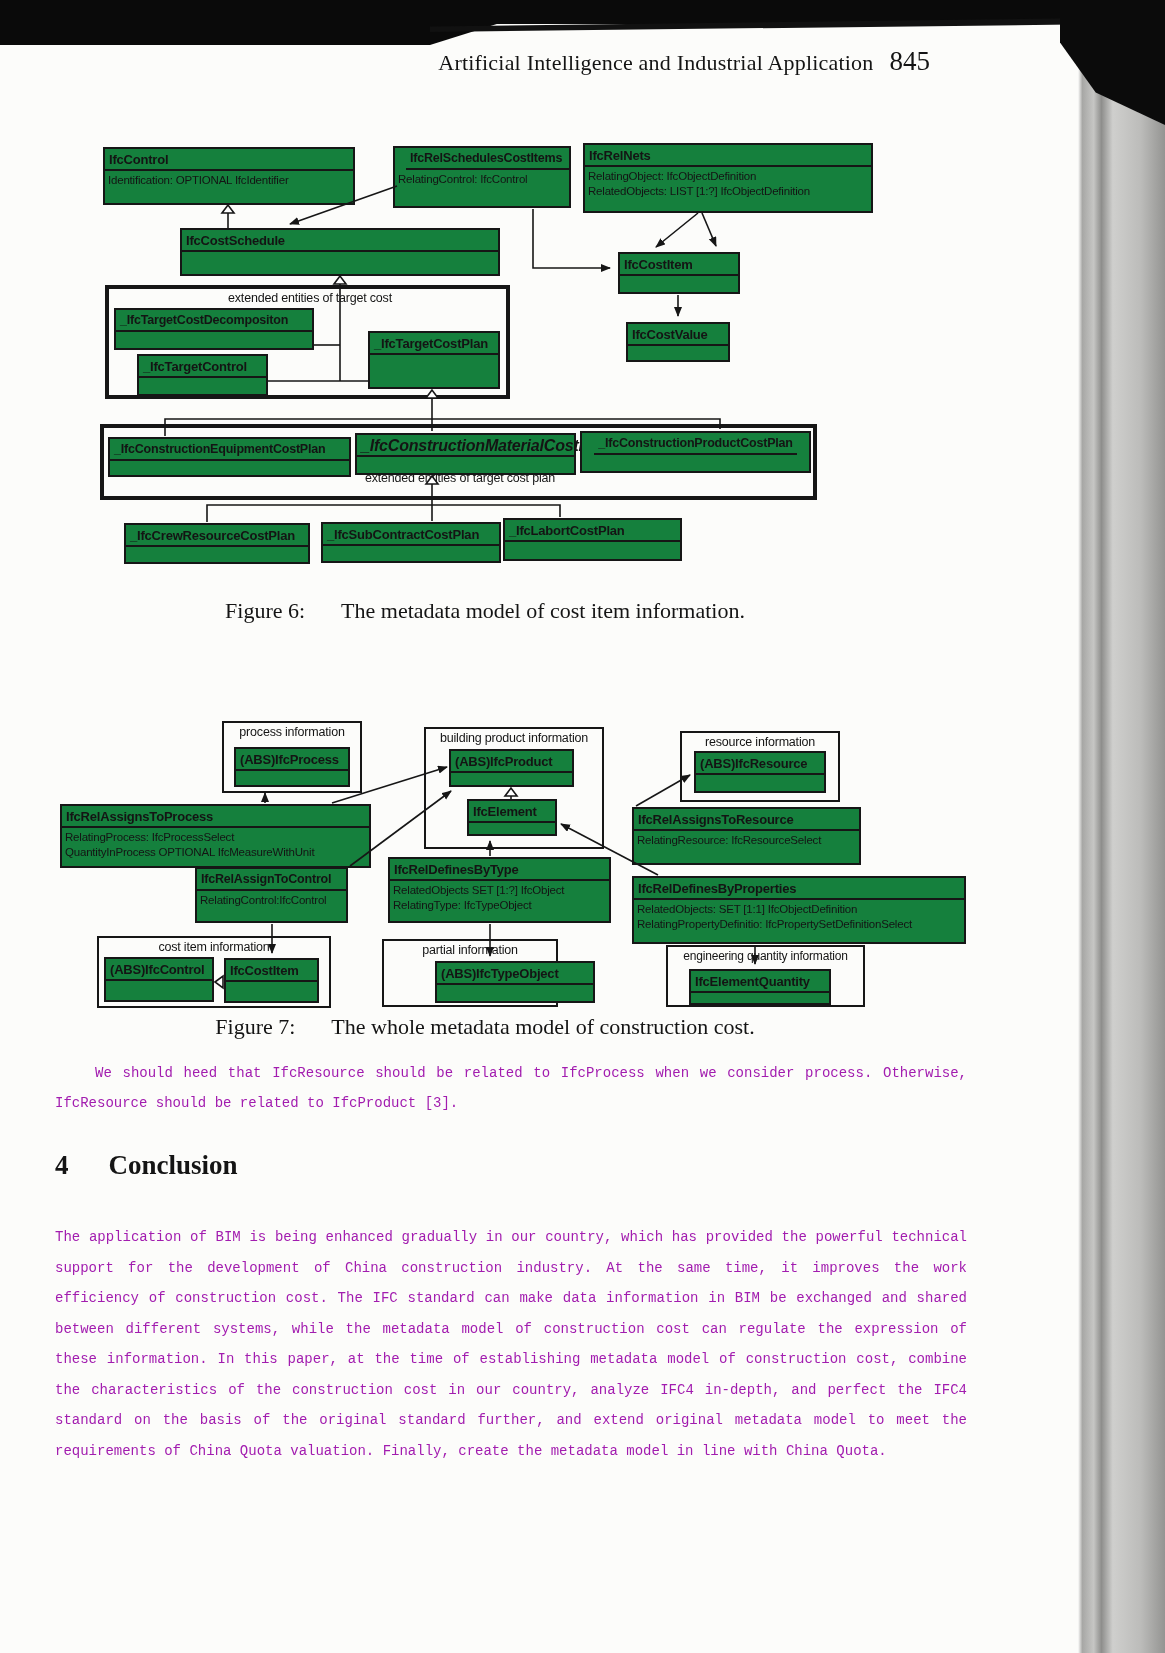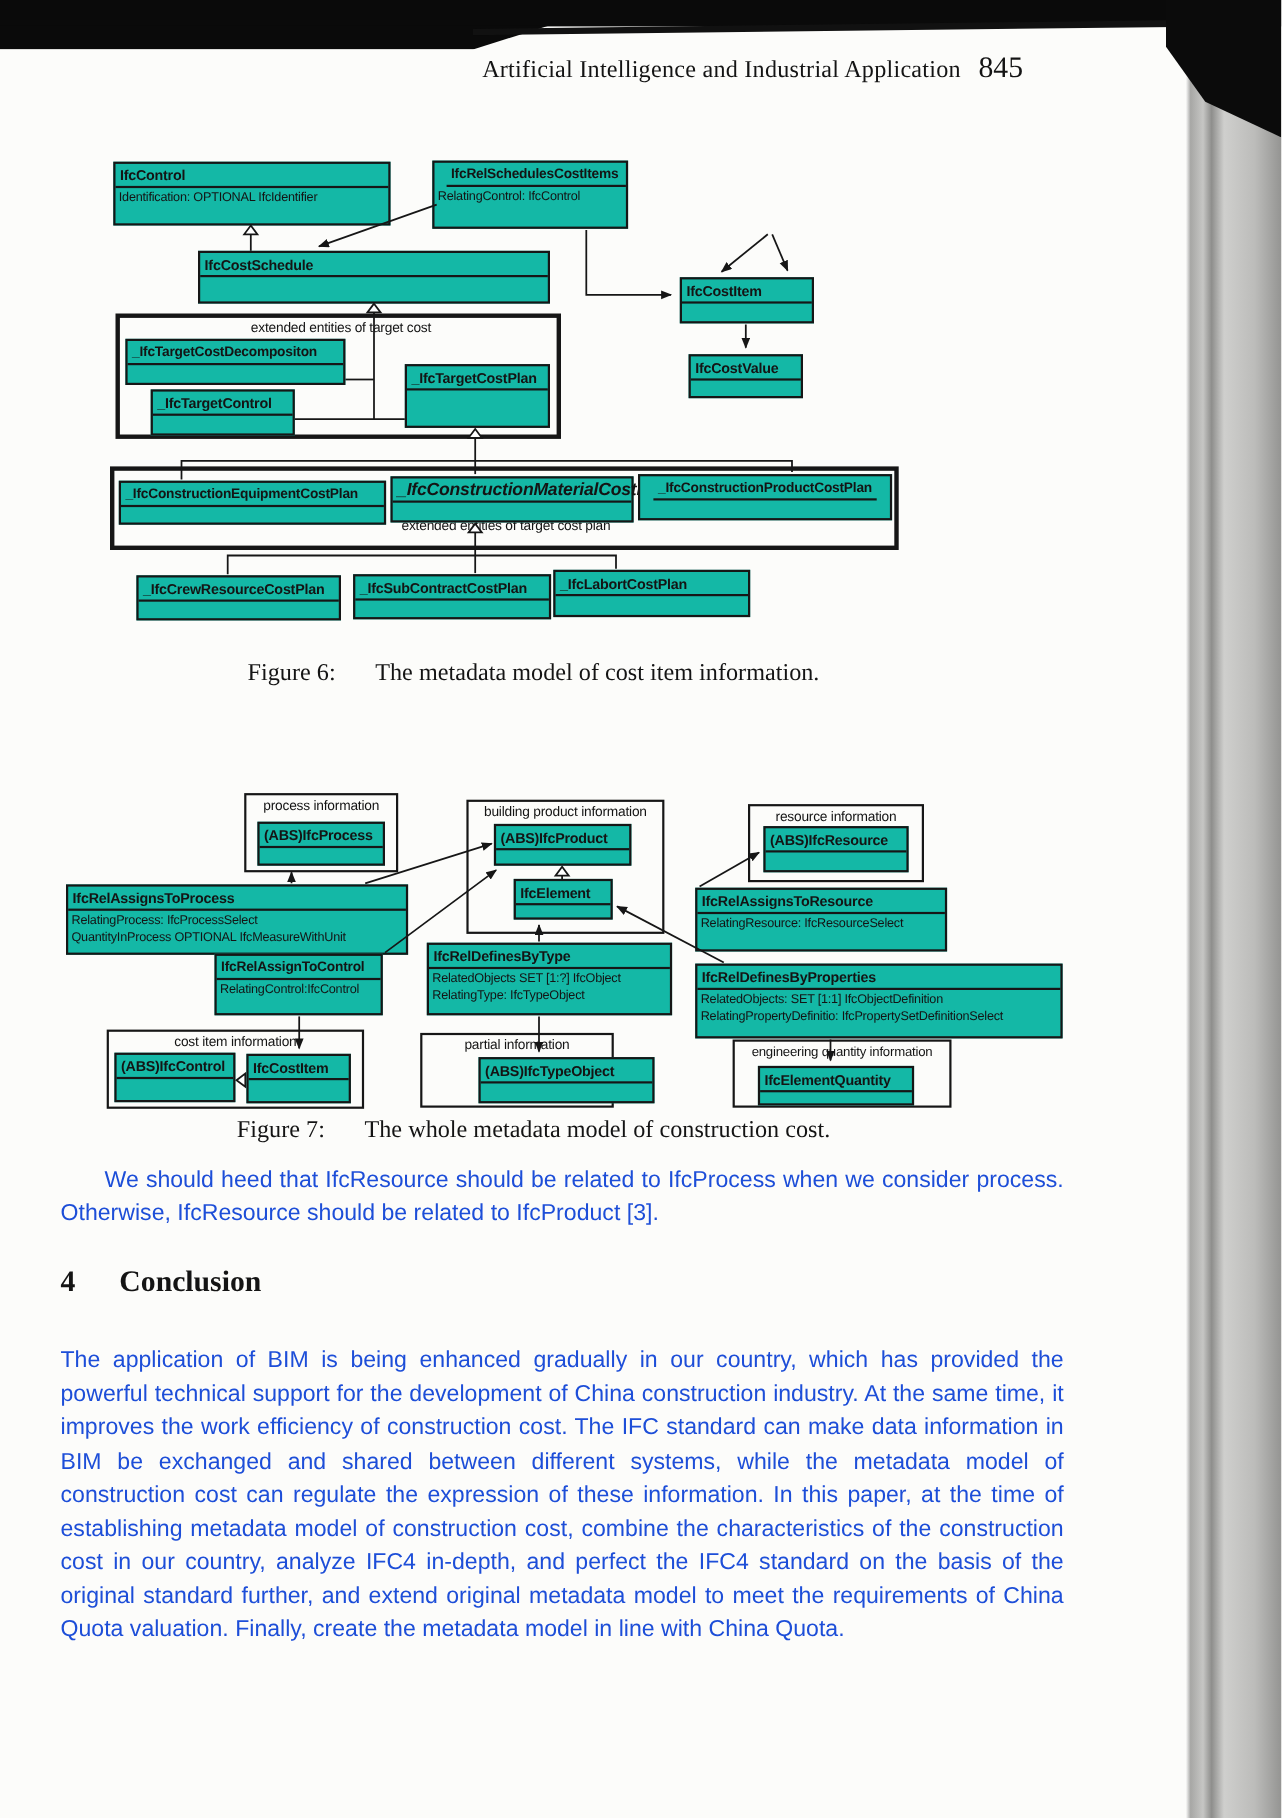--- a/index.html
+++ b/index.html
@@ -14,34 +14,34 @@
   .page-edge{position:absolute;left:1078px;top:0;width:87px;height:1653px;
              background:linear-gradient(90deg,#fdfdfc 0%,#a7a7a5 5%,#c6c6c4 18%,#8e8e8c 27%,#cfcfcd 40%,#bcbcba 72%,#949492 100%);}
   .spine-top{position:absolute;left:1060px;top:0;width:105px;height:125px;background:#0b0b0b;
              clip-path:polygon(0 0,100% 0,100% 100%,34% 74%,0 34%);}
   
   .header{position:absolute;left:300px;top:46px;width:630px;text-align:right;
           font-family:"Liberation Serif",serif;}
   .header .htitle{font-size:22px;letter-spacing:.2px;}
   .header .hnum{font-size:27px;margin-left:16px;}
   
-  .ubox{position:absolute;border:2px solid #161616;background:#14b8a6;box-sizing:border-box;
+  .ubox{position:absolute;border:2px solid #161616;background:#15803d;box-sizing:border-box;
         display:flex;flex-direction:column;}
   .ut{font-weight:bold;font-size:13px;line-height:15px;padding:3px 4px 2px 4px;
       border-bottom:2px solid #161616;white-space:nowrap;letter-spacing:-.2px;}
   .ua{font-size:11.5px;line-height:15px;padding:2px 3px;flex:1;white-space:nowrap;letter-spacing:-.2px;}
   .ugroup{position:absolute;border:2px solid #161616;box-sizing:border-box;background:transparent;}
   .ugroup.thick{border-width:4px;}
   .glabel{position:absolute;font-size:12.5px;white-space:nowrap;text-align:center;letter-spacing:-.2px;}
   .overlay{position:absolute;left:0;top:0;pointer-events:none;}
   
   .caption{position:absolute;font-family:"Liberation Serif",serif;font-size:22px;text-align:center;}
   .capgap{display:inline-block;width:36px;}
-  .para{position:absolute;font-family:Liberation Sans, sans-serif;font-size:21px;line-height:30px;
-        text-align:justify;color:#1d4ed8;}
+  .para{position:absolute;font-family:Liberation Mono, monospace;font-size:14px;line-height:30px;
+        text-align:justify;color:#a21caf;}
   .indent{text-indent:40px;}
   .sechead{position:absolute;font-family:"Liberation Serif",serif;font-weight:bold;font-size:27px;}
   .sechead .gap{display:inline-block;width:40px;}
 </style>
 </head>
 <body>
 
 <div id="page">
 
   <div class="topbar"></div>
@@ -69,20 +69,27 @@
         </div>
     </div>
 
     <div class="ubox" style="left:393px;top:146px;width:178px;height:62px;">
       <div class="ut" style="font-size:12.5px;margin-left:11px;">IfcRelSchedulesCostItems</div>
       <div class="ua">
           <div>RelatingControl: IfcControl</div>
         </div>
     </div>
 
+    <div class="ubox" style="left:583px;top:143px;width:290px;height:70px;">
+      <div class="ut">IfcRelNets</div>
+      <div class="ua">
+        <div>RelatingObject: IfcObjectDefinition</div>
+        <div>RelatedObjects: LIST [1:?] IfcObjectDefinition</div>
+      </div>
+    </div>
 
     <div class="ubox" style="left:180px;top:228px;width:320px;height:48px;">
       <div class="ut">IfcCostSchedule</div>
       <div class="ua"></div>
     </div>
 
     <div class="ubox" style="left:618px;top:252px;width:122px;height:42px;">
       <div class="ut">IfcCostItem</div>
       <div class="ua"></div>
     </div>

